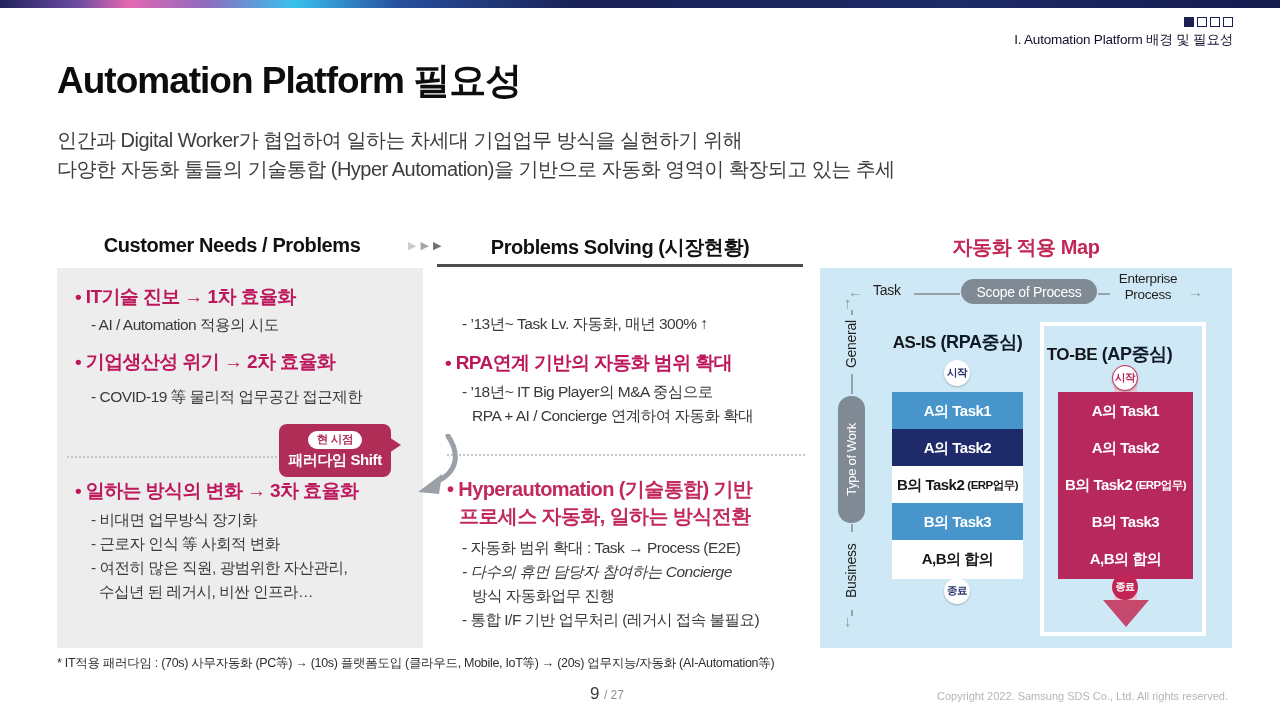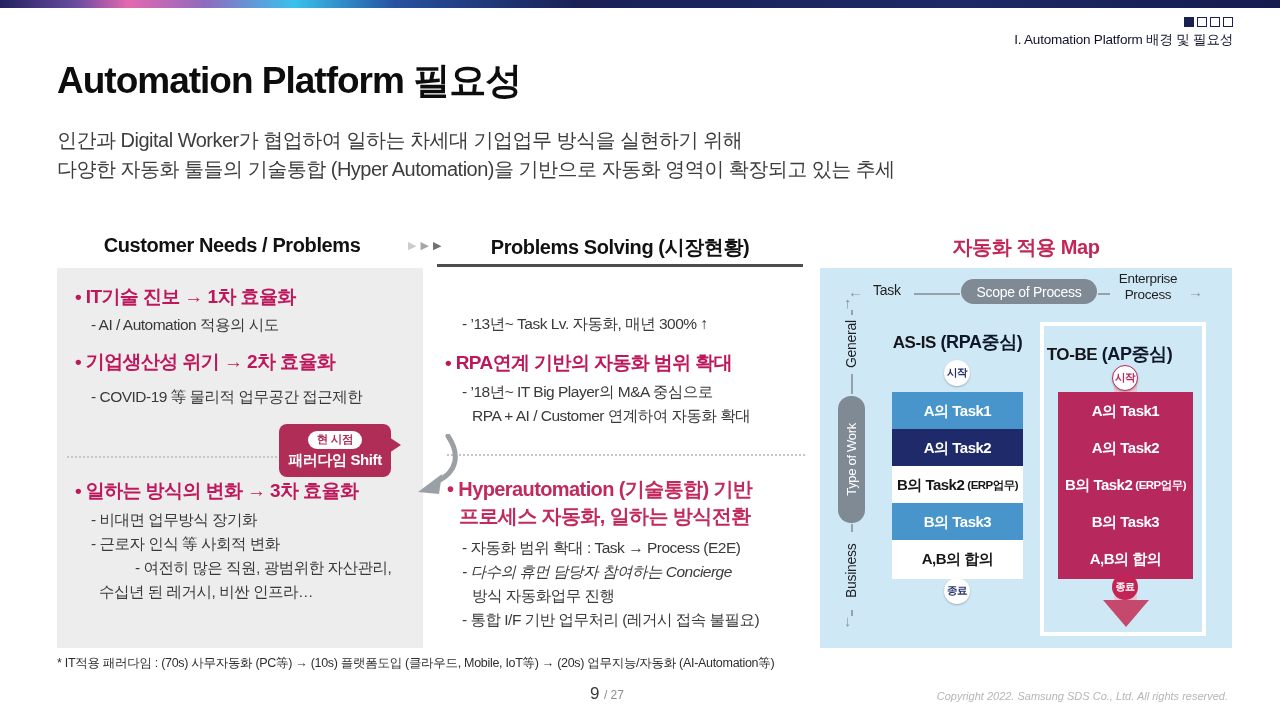--- a/index.html
+++ b/index.html
@@ -142,29 +142,29 @@
     <div class="abs dotted" style="left:10px; top:188px; width:218px;"></div>
 
     <div class="abs badge" style="left:222px; top:156px;">
       <span class="pill">현 시점</span>
       <span class="blabel">패러다임 Shift</span>
     </div>
 
     <div class="abs t-title" style="left:18px; top:210px;">• 일하는 방식의 변화 → 3차 효율화</div>
     <div class="abs t-sub" style="left:34px; top:242px;">- 비대면 업무방식 장기화</div>
     <div class="abs t-sub" style="left:34px; top:266px;">- 근로자 인식 等 사회적 변화</div>
-    <div class="abs t-sub" style="left:34px; top:290px;margin-left:44px;">- 여전히 많은 직원, 광범위한 자산관리,</div>
+    <div class="abs t-sub" style="left:34px; top:290px;">- 여전히 많은 직원, 광범위한 자산관리,</div>
     <div class="abs t-sub" style="left:42px; top:314px;">수십년 된 레거시, 비싼 인프라…</div>
   </div>
 
   <div class="abs t-sub" style="left:462px; top:314px;">- ’13년~ Task Lv. 자동화, 매년 300% ↑</div>
 
   <div class="abs t-title" style="left:445px; top:350px;">• RPA연계 기반의 자동화 범위 확대</div>
   <div class="abs t-sub" style="left:462px; top:382px;">- ’18년~ IT Big Player의 M&amp;A 중심으로</div>
-  <div class="abs t-sub" style="left:472px; top:406px;">RPA + AI / Customer 연계하여 자동화 확대</div>
+  <div class="abs t-sub" style="left:472px; top:406px;">RPA + AI / Concierge 연계하여 자동화 확대</div>
 
   <div class="abs dotted" style="left:447px; top:454px; width:358px;"></div>
 
   <svg class="abs swoosh" style="left:414px; top:434px;" width="46" height="66" viewBox="0 0 46 66">
     <path d="M34,2 C 46,20 44,38 22,48" fill="none" stroke="#9aa0a6" stroke-width="5" stroke-linecap="round"></path>
     <polygon points="4,58 28,40 25,60" fill="#9aa0a6"></polygon>
   </svg>
 
   <div class="abs t-title red" style="left:447px; top:476px;">• Hyperautomation (기술통합) 기반</div>
   <div class="abs t-title red" style="left:459px; top:503px;">프로세스 자동화, 일하는 방식전환</div>
@@ -247,15 +247,15 @@
         <span>A,B의 합의</span>
       </div>
     <div class="abs node-circle red-fill" style="left:292px; top:306px; font-size:10px;">종료</div>
   </div>
 
   <div class="abs footnote" style="left:57px; top:655px;">* IT적용 패러다임 : (70s) 사무자동화 (PC等) → (10s) 플랫폼도입 (클라우드, Mobile, IoT等) → (20s) 업무지능/자동화 (AI-Automation等)</div>
   <div class="abs page-num" style="left:590px; top:684px;">
     <span class="big">9</span>
     <span class="small">/ 27</span>
   </div>
-  <div class="abs copyright" style="right:52px; top:690px;font-style:italic;">Copyright 2022. Samsung SDS Co., Ltd. All rights reserved.</div>
+  <div class="abs copyright" style="right:52px; top:690px;">Copyright 2022. Samsung SDS Co., Ltd. All rights reserved.</div>
 
 </div>
 
 </body></html>

